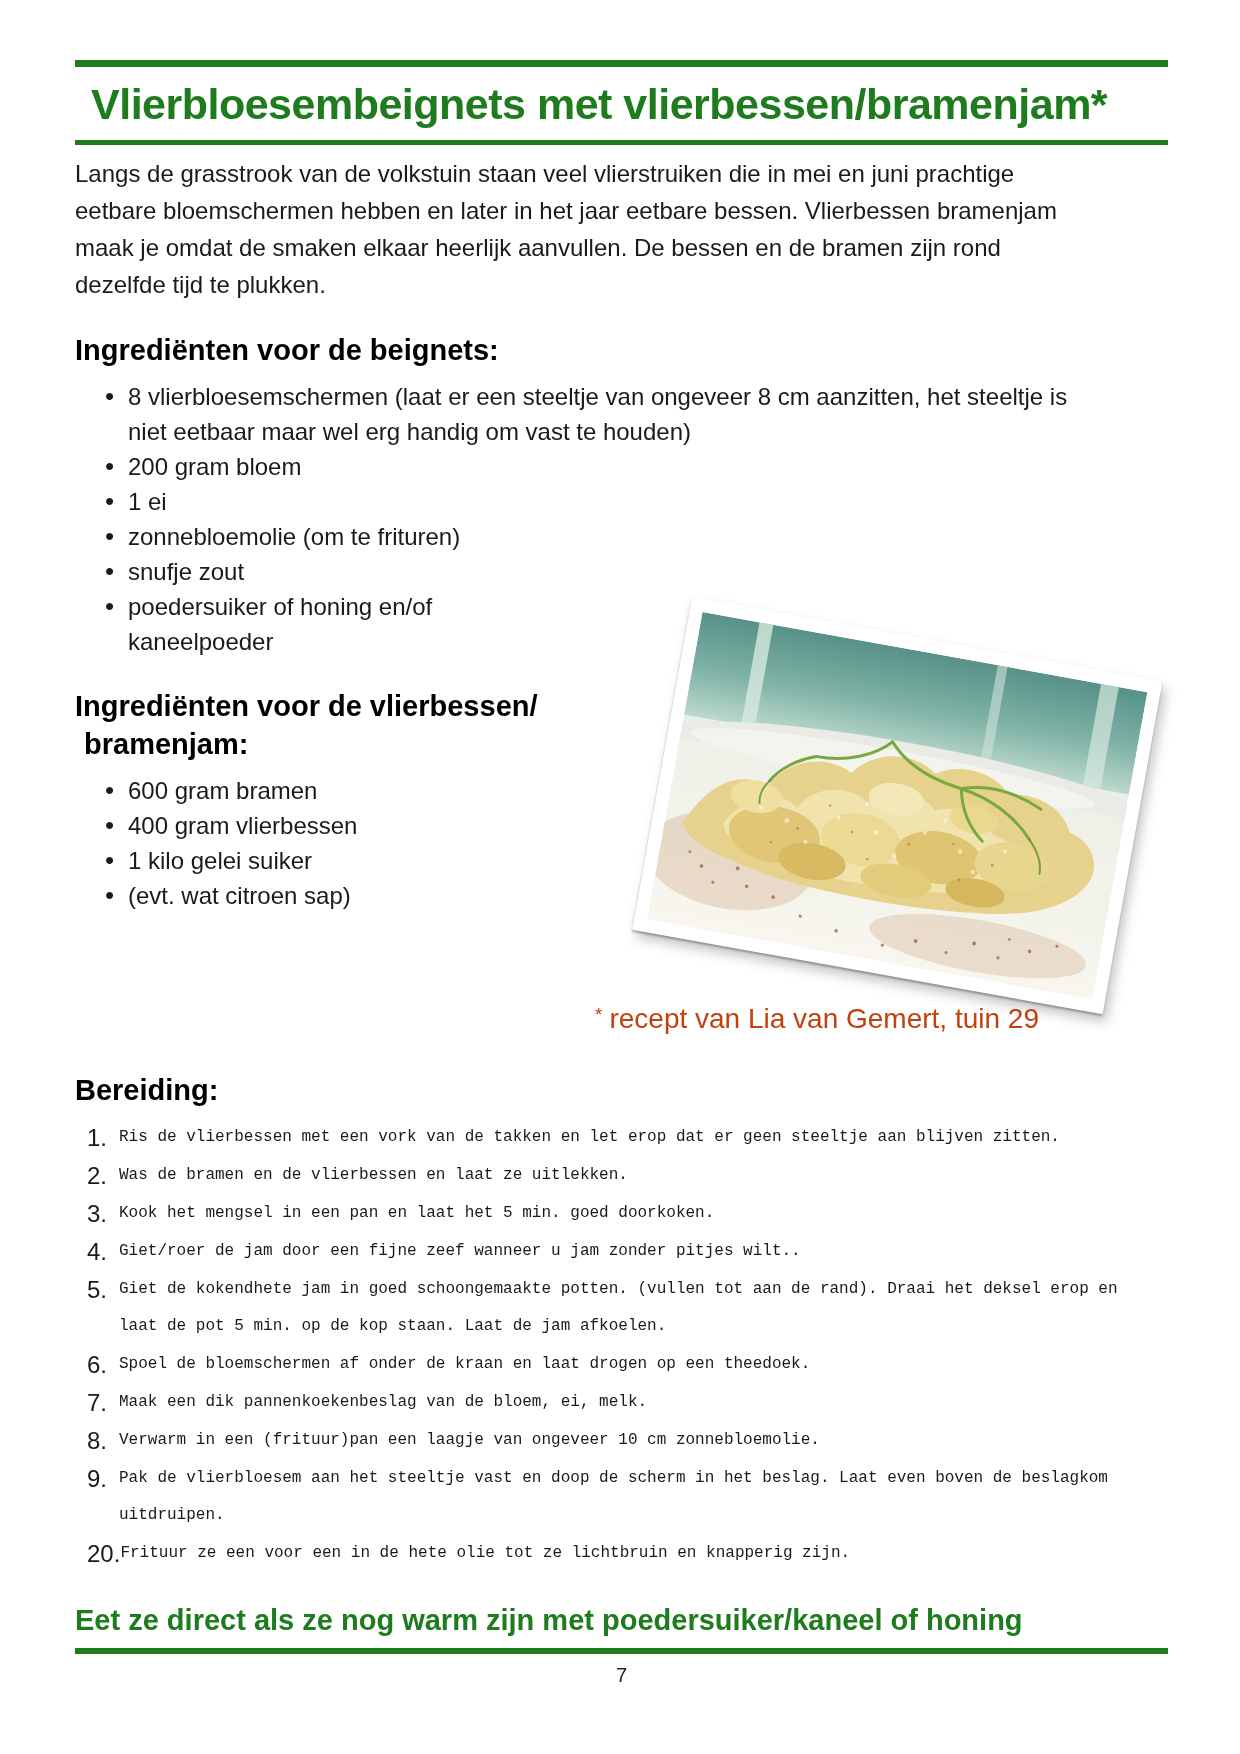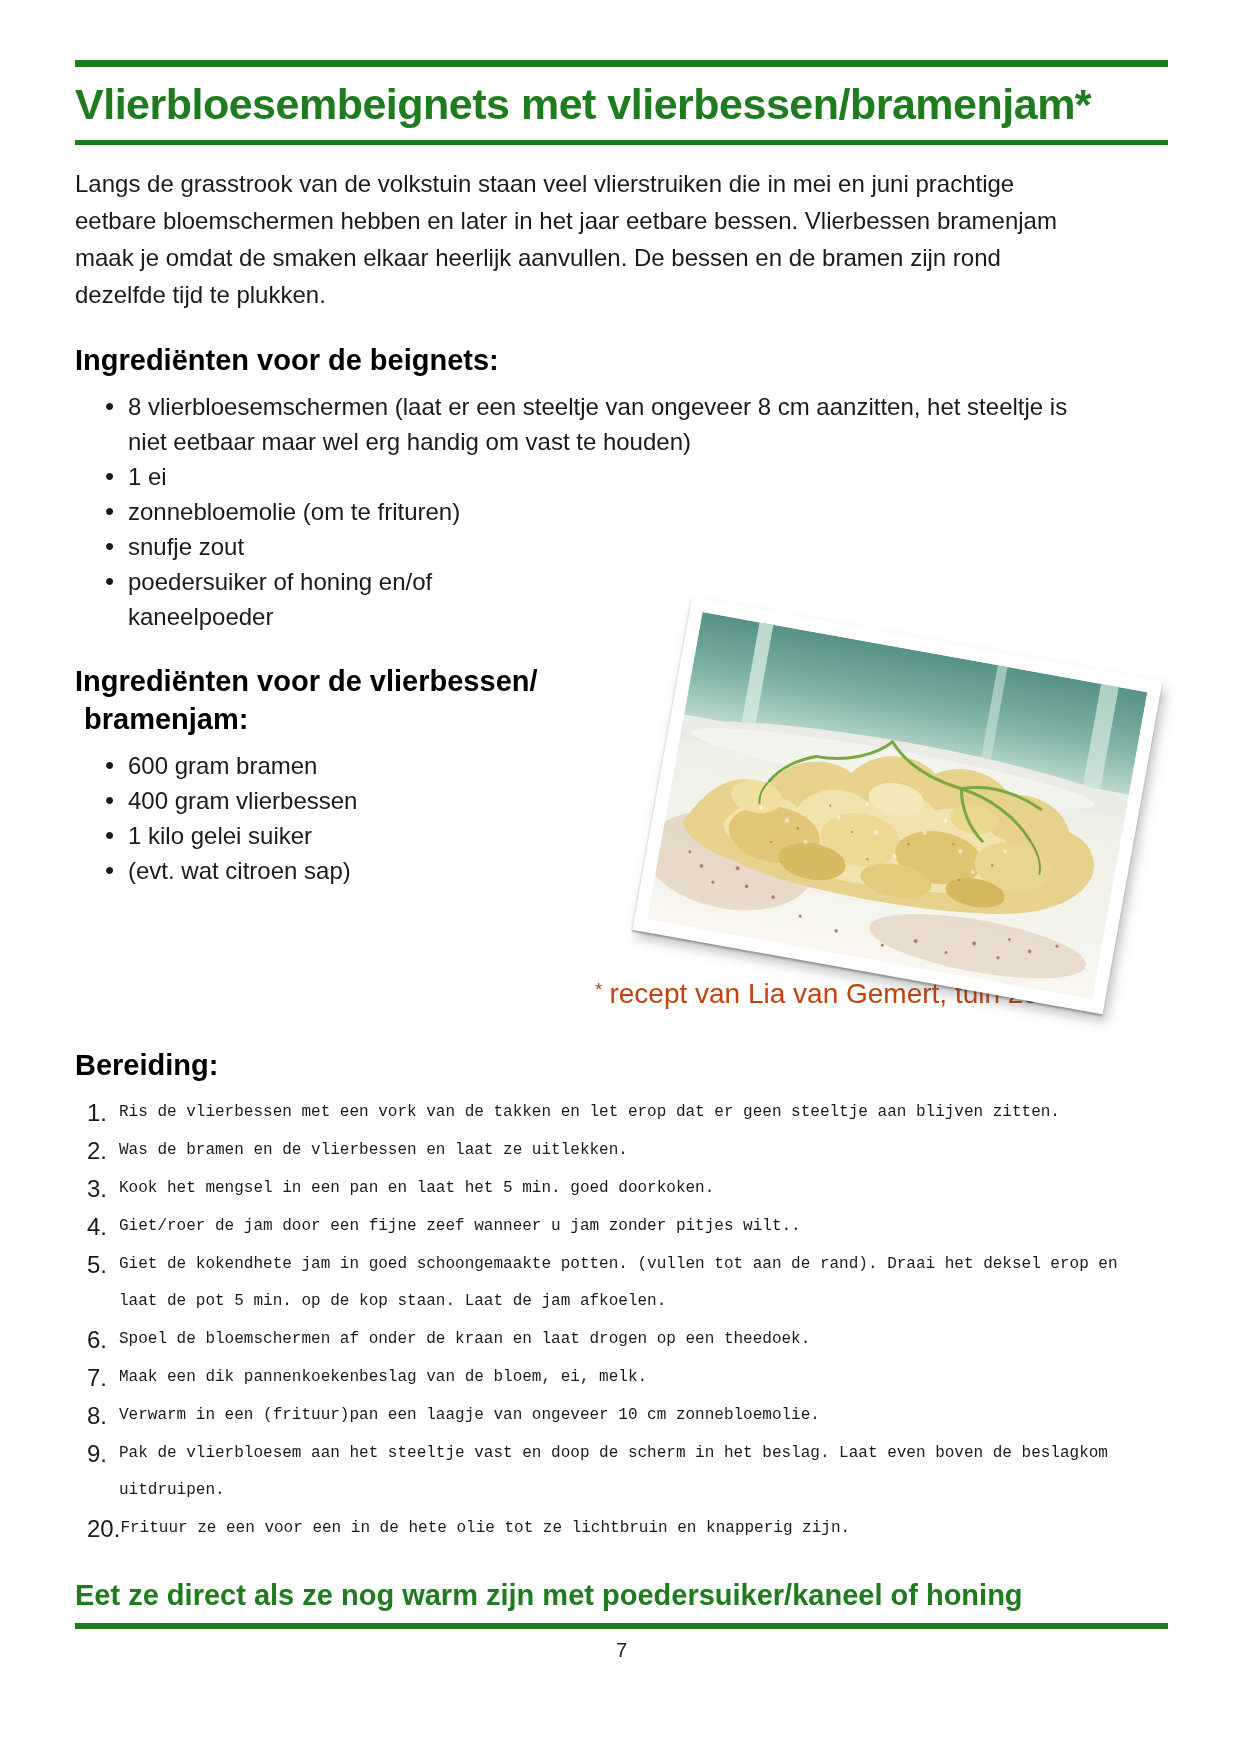--- a/index.html
+++ b/index.html
@@ -7,24 +7,24 @@
     width:1240px;height:1754px;background:#ffffff;
     font-family:"Liberation Sans","DejaVu Sans",sans-serif;
     color:#1a1a1a;overflow:hidden;
   }
   .page{position:relative;width:1240px;height:1754px;box-sizing:border-box;padding:0 72px 0 75px;}
   .rule{background:#1e7b1e;border:0;}
   .rule-top{margin:60px 0 0;height:7px;}
   .rule-under-title{margin:9px 0 0;height:5px;}
   .rule-bottom{margin:10px 0 0;height:6px;}
   h1.title{
-    margin:12px 0 0;color:#1e7b1e;font-size:43px;line-height:1.2;
+    margin:12px 16px 0;color:#1e7b1e;font-size:43px;line-height:1.2;
     font-weight:bold;letter-spacing:-0.5px;white-space:nowrap;
   }
-  p.intro{margin:20px 0 0;font-size:24px;line-height:37px;max-width:1020px;}
+  p.intro{margin:10px 0 0;font-size:24px;line-height:37px;max-width:1020px;}
   h2.green-head{margin:28px 0 0;color:#000000;font-size:29px;line-height:38px;font-weight:bold;}
   ul.ing{list-style:none;margin:10px 0 0;padding:0;max-width:1010px;}
   ul.ing li{position:relative;padding-left:53px;font-size:24px;line-height:35px;}
   ul.ing li::before{content:"\2022";position:absolute;left:30px;top:0;font-size:26px;color:#1a1a1a;}
   ul.ing li.narrow{max-width:350px;}
   .jam-col{max-width:480px;}
   .credit{margin:86px 0 0 520px;color:#c2410c;font-size:28px;line-height:32px;}
   .credit .mark{font-size:19px;vertical-align:7px;margin-right:7px;}
   .steps{margin:10px 0 0;max-width:1065px;}
   .step{display:flex;align-items:flex-start;margin:1px 0 0;}
@@ -50,20 +50,21 @@
 
   <h1 class="title">Vlierbloesembeignets met vlierbessen/bramenjam*</h1>
 
   <div class="rule rule-under-title"></div>
 
   <p class="intro">Langs de grasstrook van de volkstuin staan veel vlierstruiken die in mei en juni prachtige eetbare bloemschermen hebben en later in het jaar eetbare bessen. Vlierbessen bramenjam maak je omdat de smaken elkaar heerlijk aanvullen. De bessen en de bramen zijn rond dezelfde tijd te plukken.</p>
 
   <h2 class="green-head">Ingrediënten voor de beignets:</h2>
   <ul class="ing">
     <li>8 vlierbloesemschermen (laat er een steeltje van ongeveer 8 cm aanzitten, het steeltje is niet eetbaar maar wel erg handig om vast te houden)</li>
+    <li>200 gram bloem</li>
     <li>1 ei</li>
     <li>zonnebloemolie (om te frituren)</li>
     <li>snufje zout</li>
     <li class="narrow">poedersuiker of honing en/of kaneelpoeder</li>
   </ul>
 
   <div class="jam-col">
     <h2 class="green-head"><span>Ingrediënten voor de vlierbessen/</span><br><span style="padding-left:9px">bramenjam:</span></h2>
     <ul class="ing">
       <li>600 gram bramen</li>

